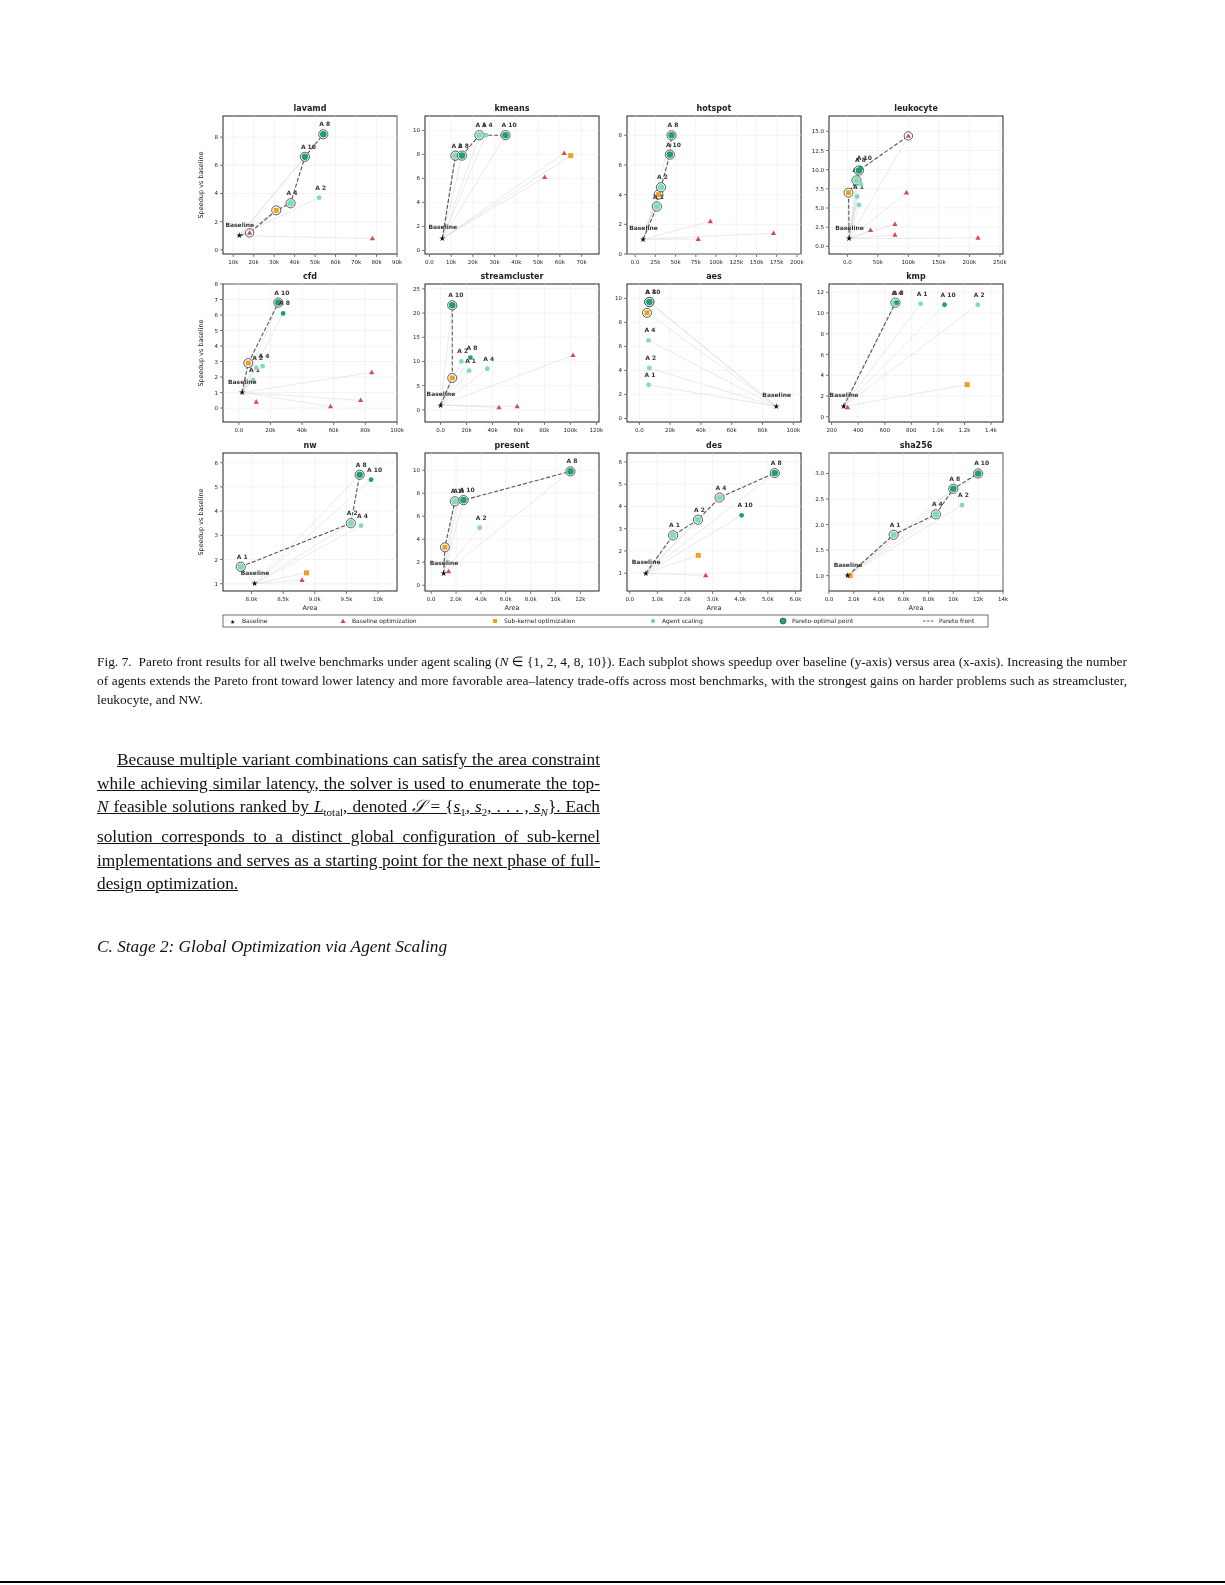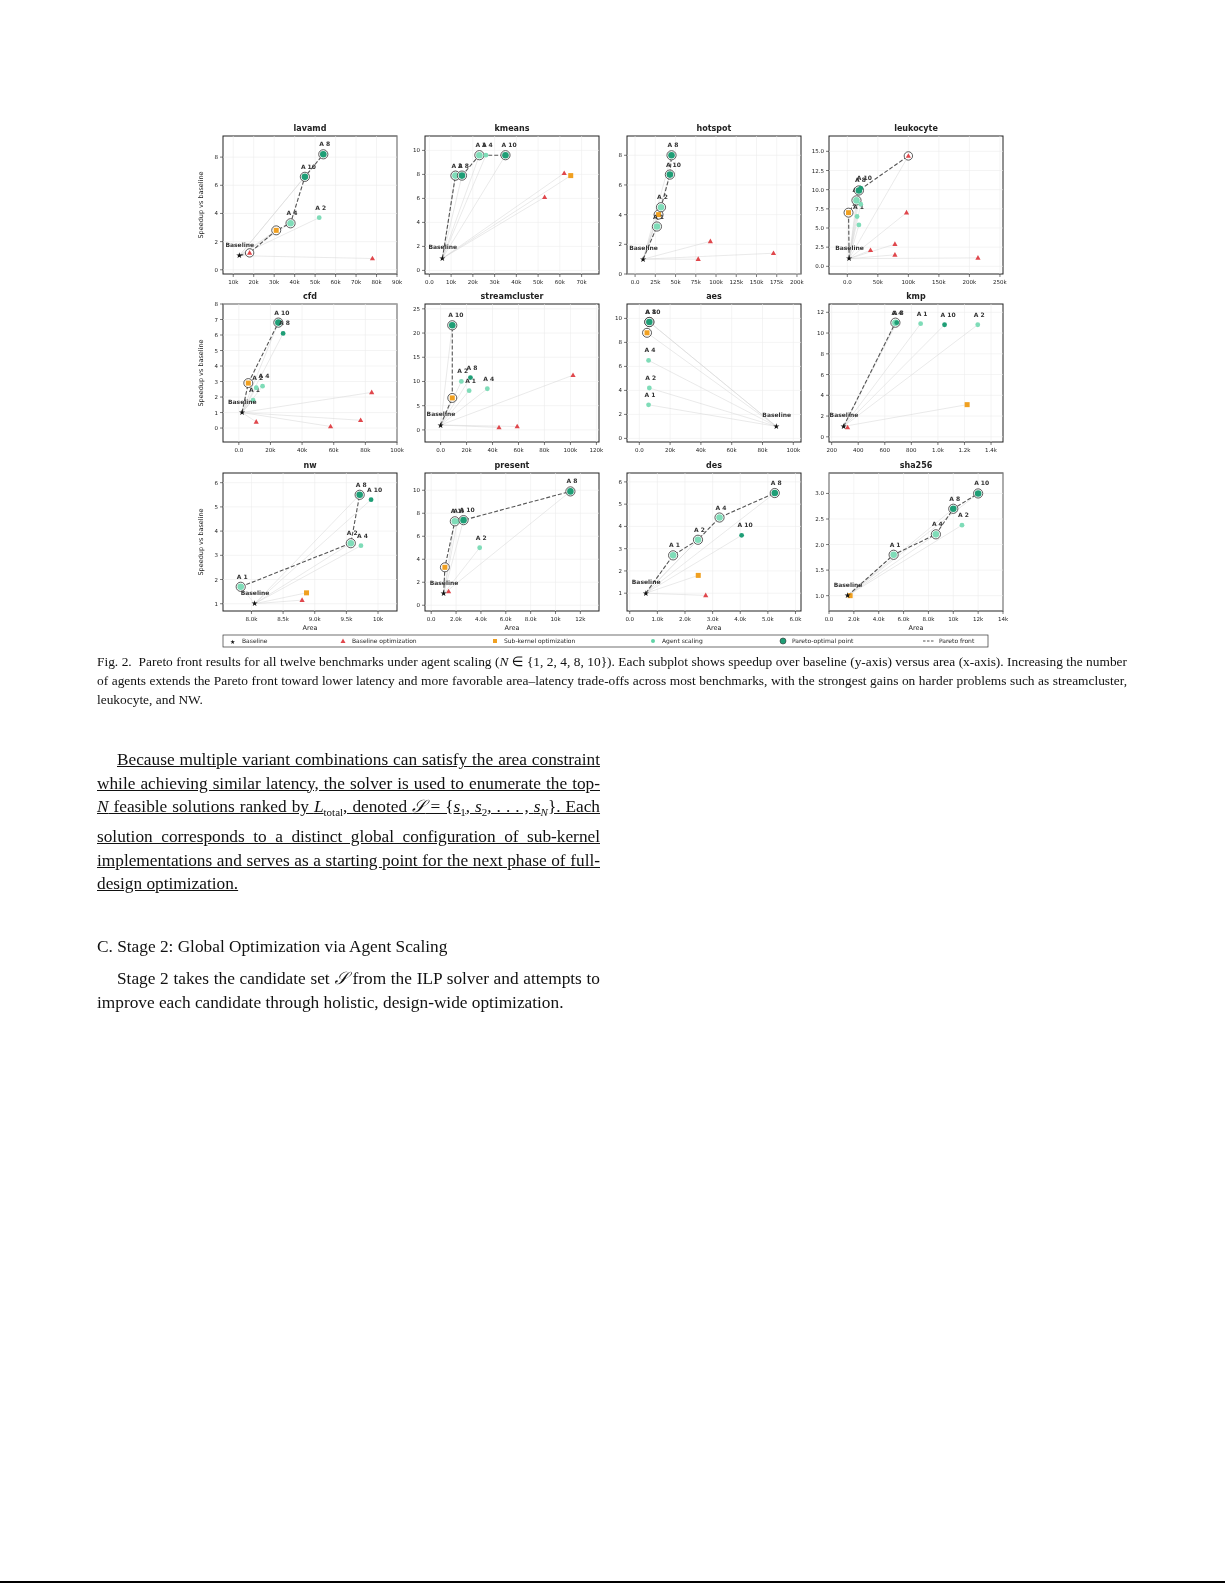--- a/index.html
+++ b/index.html
@@ -1,21 +1,21 @@
 <!DOCTYPE html>
 <html><head>
 <meta charset="utf-8">
 <style>
   html, body { margin:0; padding:0; background:#fff; }
   body { width:1225px; height:1585px; position:relative; overflow:hidden; font-family:"Liberation Serif", serif; color:#111; }
-  #fig { position:absolute; left:195px; top:98px; width:830px; height:540px;margin-top:20px; }
+  #fig { position:absolute; left:195px; top:98px; width:830px; height:540px; }
   .caption { position:absolute; left:97px; top:652px; width:1030px; font-size:13.4px; line-height:19px; text-align:justify; }
   .body-col { position:absolute; left:97px; width:503px; font-size:17.3px; line-height:23.6px; text-align:justify; }
   .p { text-indent:20px; margin:0; }
-  .section { font-size:17.3px; }
+  .section { font-style:italic; font-size:17.3px; }
   .m { font-style:italic; }
   .bottom-rule { position:absolute; left:0; top:1581px; width:1225px; height:2px; background:#000; }
   svg text { font-family:"DejaVu Sans", sans-serif; }
 </style>
 </head>
 <body>
 
 <div id="fig">
   <svg id="figsvg" width="830" height="540">
       <g>
@@ -889,27 +889,26 @@
         <text x="467" y="525" font-size="6" fill="#222">Agent scaling</text>
         <circle cx="588" cy="523" r="3" fill="#1f9e76" stroke="#333" stroke-width="0.6"></circle>
         <text x="597" y="525" font-size="6" fill="#222">Pareto-optimal point</text>
         <line x1="728" y1="523" x2="740" y2="523" stroke="#555555" stroke-dasharray="2.5,1.5" stroke-width="1"></line>
         <text x="744" y="525" font-size="6" fill="#222">Pareto front</text>
       </g>
     </svg>
 </div>
 
 <div class="caption">
-  <span>Fig. 2.</span>&nbsp;
+  <span>Fig. 7.</span>&nbsp;
   <span>Pareto front results for all twelve benchmarks under agent scaling (<i>N</i> ∈ {1, 2, 4, 8, 10}). Each subplot shows speedup over baseline (y-axis) versus area (x-axis). Increasing the number of agents extends the Pareto front toward lower latency and more favorable area–latency trade-offs across most benchmarks, with the strongest gains on harder problems such as streamcluster, leukocyte, and NW.</span>
 </div>
 
 <div class="body-col" style="top:748px;text-decoration:underline;">
   <p class="p">Because multiple variant combinations can satisfy the area constraint while achieving similar latency, the solver is used to enumerate the top-<span class="m">N</span> feasible solutions ranked by <span class="m">L</span><sub style="font-size:11px">total</sub>, denoted <span class="m">𝒮</span> = {<span class="m">s</span><sub style="font-size:11px">1</sub>, <span class="m">s</span><sub style="font-size:11px">2</sub>, . . . , <span class="m">s<sub style="font-size:11px">N</sub></span>}. Each solution corresponds to a distinct global configuration of sub-kernel implementations and serves as a starting point for the next phase of full-design optimization.</p>
 </div>
 
 <div class="body-col section" style="top:935px;">C.  Stage 2: Global Optimization via Agent Scaling</div>
 
 <div class="body-col" style="top:967px;">
-  <p class="p">Stage 2 takes the candidate set <span class="m">𝒮</span> from the ILP solver and attempts to improve each candidate through holistic, design-wide optimization.</p>
 </div>
 
 <div class="bottom-rule"></div>
 
 </body></html>

